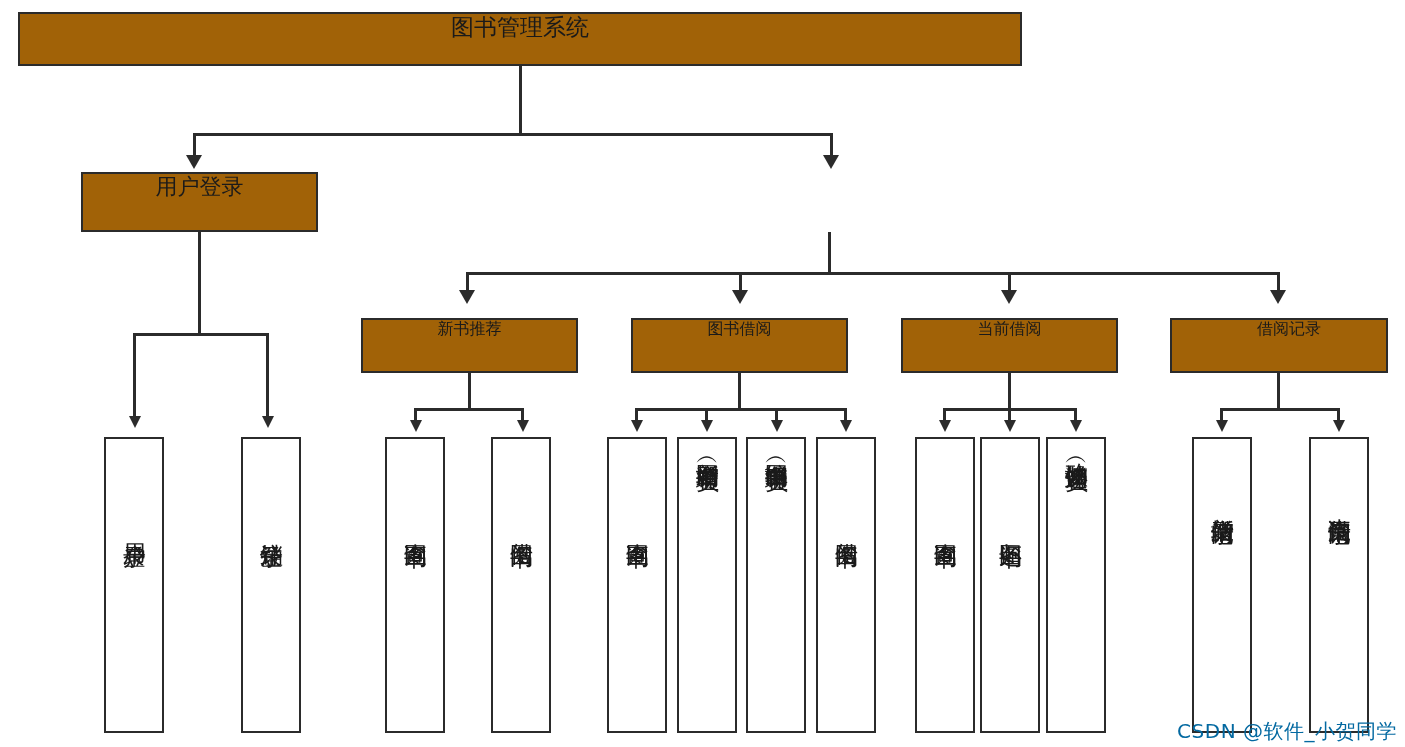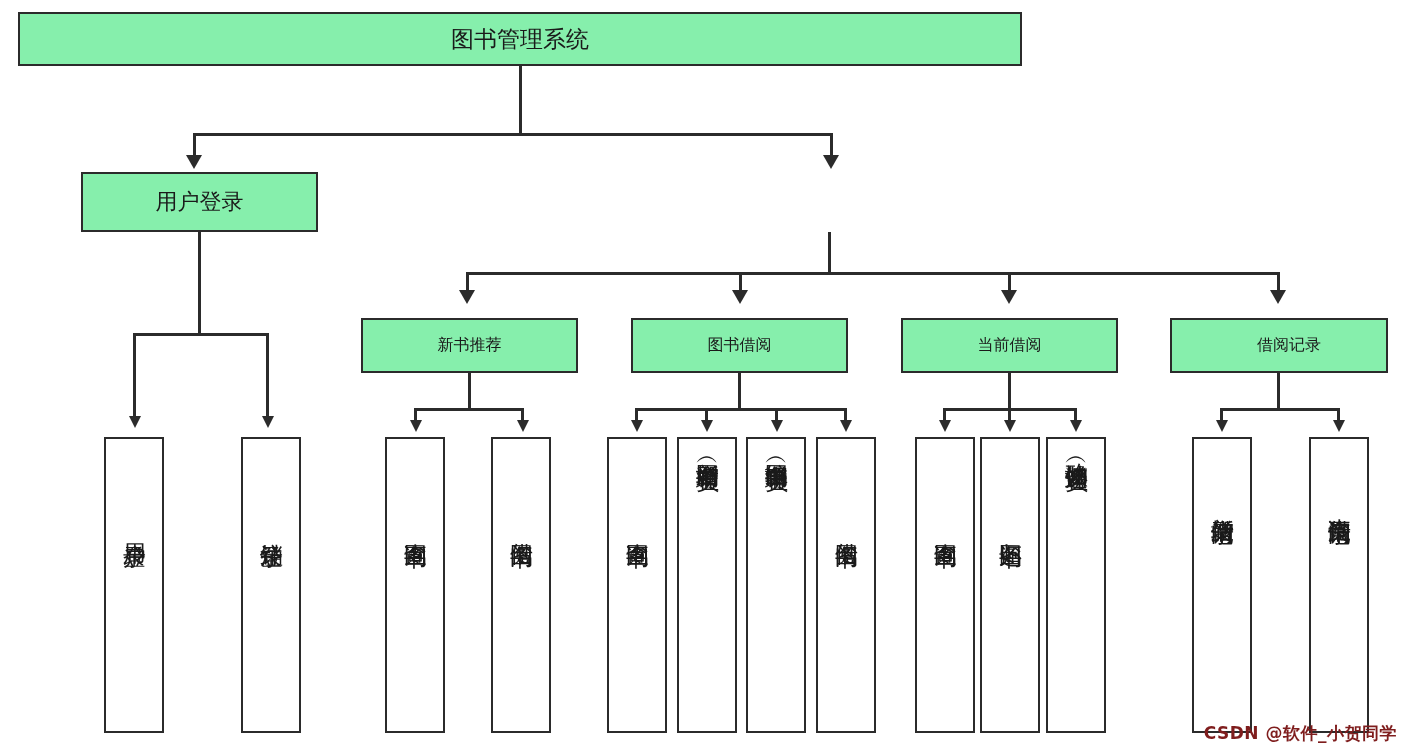--- a/index.html
+++ b/index.html
@@ -13,24 +13,24 @@
     width: 1405px;
     height: 747px;
     background: #ffffff;
     overflow: hidden;
   }
 
   
   .node {
     position: absolute;
     border: 2px solid #2b2b2b;
-    background: #86efac;
+    background: #a16207;
     color: #1a1a1a;
     display: flex;
-    align-items: center;
+    align-items: flex-start;
     justify-content: center;
     text-align: center;
     line-height: 1.15;
   }
   .node.root     { font-size: 23px; }
   .node.level2   { font-size: 22px; }
   .node.level3   { font-size: 16px; }
 
   
   .leaf {
@@ -74,25 +74,24 @@
     border-left-width: 6px;
     border-right-width: 6px;
     border-top-width: 12px;
   }
 
   
   #watermark {
     position: absolute;
     right: 8px;
     bottom: 2px;
-    font-size: 17px;
-    color: #7f1d1d;
+    font-size: 20px;
+    color: #0369a1;
     white-space: nowrap;
     letter-spacing: 0.5px;
-    font-weight: bold;
   }
 </style>
 </head>
 <body>
 
 <div id="canvas">
 
   <div class="node root" style="left:18px; top:12px; width:1004px; height:54px;">
     <span>图书管理系统</span>
   </div>

